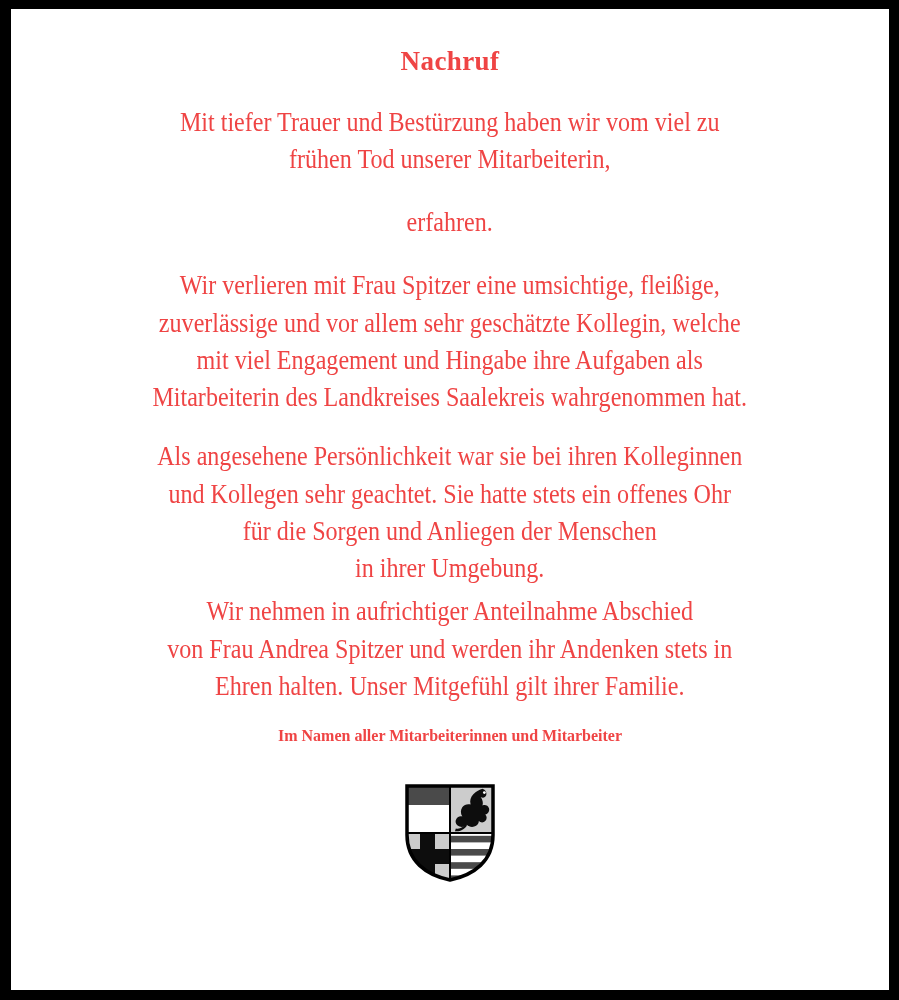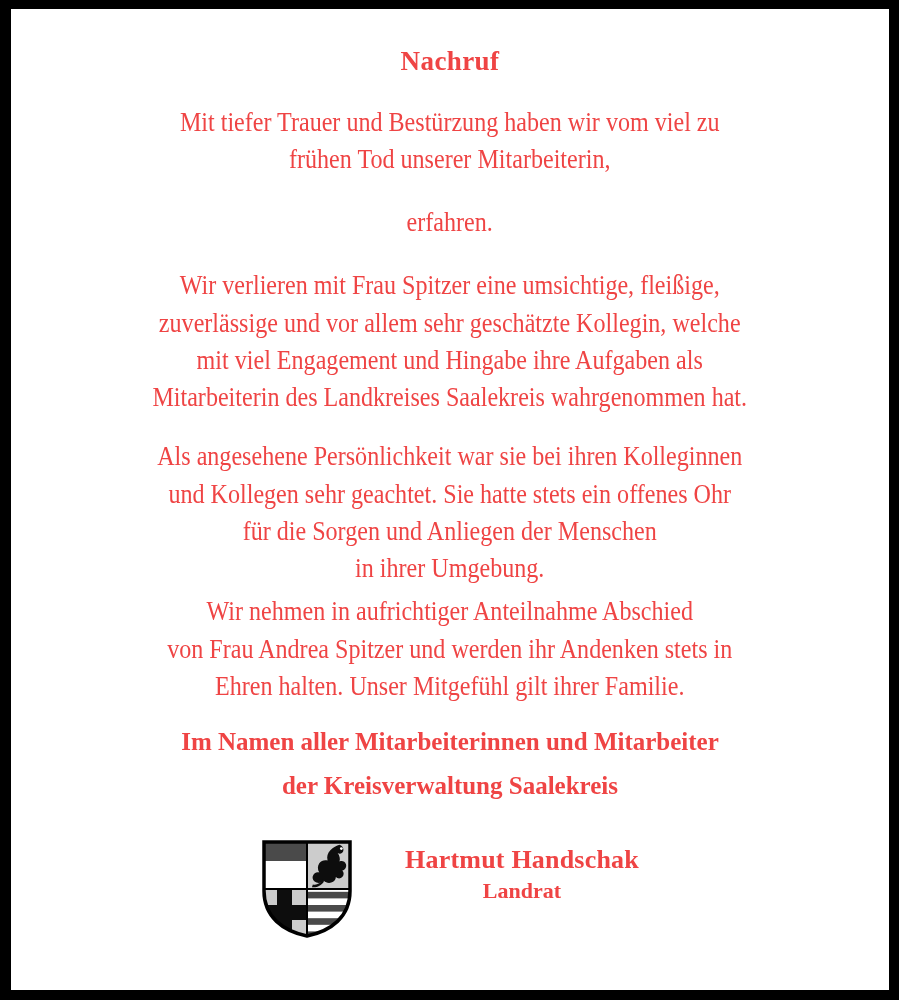--- a/index.html
+++ b/index.html
@@ -71,23 +71,23 @@
     font-size: 56px;
     line-height: 1.18;
     margin: 0;
     letter-spacing: 0.5px;
   }
 
   
   .attribution {
     font-family: "Liberation Serif", "DejaVu Serif", serif;
     font-weight: bold;
-    font-size: 25px;
+    font-size: 16px;
     line-height: 1.30;
-    margin: 12px;
+    margin: 4px;
   }
 
   
   .signature-row {
     display: flex;
     align-items: flex-start;
     justify-content: center;
     margin-top: 36px;
     gap: 52px;
   }
@@ -146,21 +146,20 @@
     </div>
 
     <div class="body-block block-gap-md">
       <p>Wir nehmen in aufrichtiger Anteilnahme Abschied</p>
       <p>von Frau Andrea Spitzer und werden ihr Andenken stets in</p>
       <p>Ehren halten. Unser Mitgefühl gilt ihrer Familie.</p>
     </div>
 
     <div>
       <p class="attribution">Im Namen aller Mitarbeiterinnen und Mitarbeiter</p>
-      <p class="attribution">der Kreisverwaltung Saalekreis</p>
     </div>
 
     <div class="signature-row">
 
       <span class="crest">
         <svg width="92" height="100" viewBox="0 0 92 100" xmlns="http://www.w3.org/2000/svg" aria-hidden="true">
           <defs>
             <clipPath id="shieldClip">
               <path d="M3 3 H89 V52 C89 78 70 92 46 97 C22 92 3 78 3 52 Z"></path>
             </clipPath>
@@ -193,21 +192,17 @@
 
             <rect x="46" y="50" width="46" height="50" fill="url(#barry)"></rect>
           </g>
 
           <path d="M3 3 H89 V52 C89 78 70 92 46 97 C22 92 3 78 3 52 Z" fill="none" stroke="#000000" stroke-width="3.5"></path>
           <line x1="46" y1="3" x2="46" y2="95" stroke="#000000" stroke-width="2"></line>
           <line x1="3" y1="50" x2="89" y2="50" stroke="#000000" stroke-width="2"></line>
         </svg>
       </span>
 
-      <span class="signature-names">
-        <p class="signer-name">Hartmut Handschak</p>
-        <p class="signer-role">Landrat</p>
-      </span>
 
     </div>
 
   </div>
 </div>
 
 </body></html>

